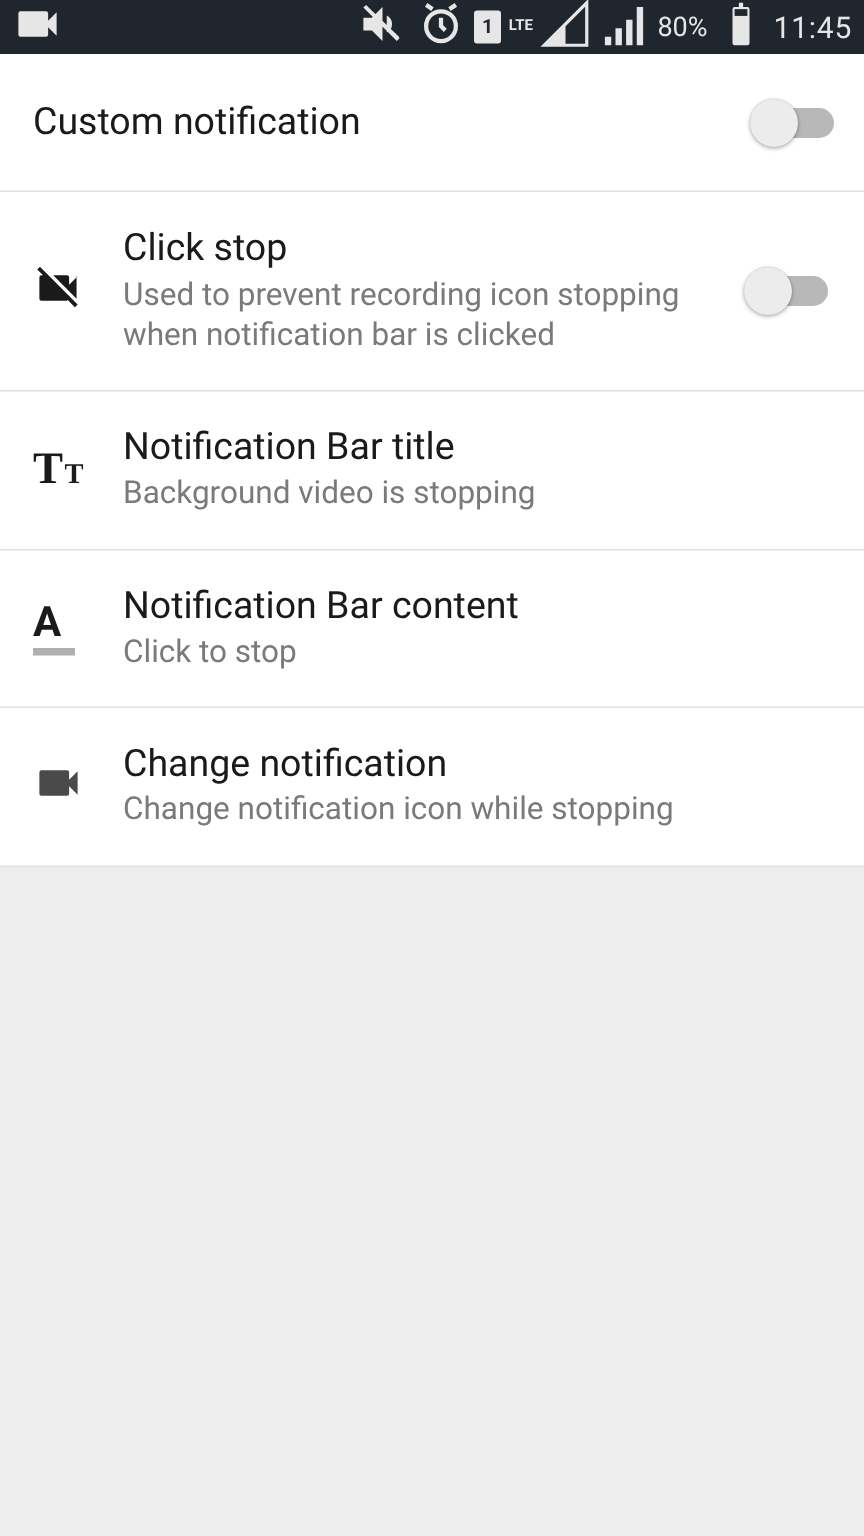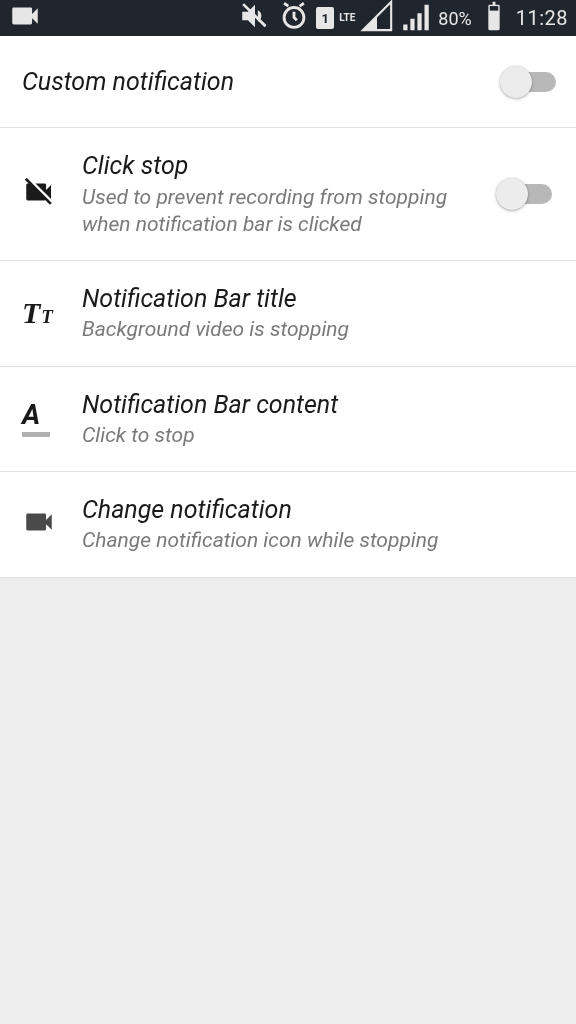--- a/index.html
+++ b/index.html
@@ -12,21 +12,21 @@
   .status-left, .status-right { display: flex; align-items: center; gap: 6px; }
   .status-right { gap: 5px; }
   .status-time { font-weight: 400; letter-spacing: 0.5px; }
   .status-pct { font-size: 18px; text-align: right; }
   .sim-badge {
     width: 18px; height: 22px; background: #e6e6e6; color:#20262e;
     display:flex; align-items:center; justify-content:center;
     font-size: 13px; font-weight:700; border-radius:2px;
   }
   .lte { font-size: 10px; font-weight:700; line-height:1; }
-  .content { background: #fff; font-style: italic; }
+  .content { background: #fff; }
   .row {
     display: flex; align-items: center; padding: 22px 24px 22px 22px;
     border-bottom: 1px solid #e0e0e0; min-height: 88px;
   }
   .row.first { padding: 30px 20px 30px 22px; }
   .icon-cell { width: 60px; flex: 0 0 60px; display:flex; align-items:center; justify-content:flex-start; }
   .texts { flex: 1 1 auto; padding-right: 12px; }
   .title { font-size: 25px; color: #1a1a1a; font-weight: 400; line-height: 1.25; }
   .sub { font-size: 21px; color: #7a7a7a; line-height: 1.3; margin-top: 2px; }
   .toggle-cell { width: 70px; flex: 0 0 70px; display:flex; align-items:center; justify-content:flex-end; }
@@ -84,21 +84,21 @@
           <path d="M3 22h3v-4H3zM8 22h3v-8H8zM13 22h3V10h-3zM18 22h3V4h-3z" fill="#e6e6e6"></path>
         </svg>
     </span>
     <span class="status-pct">80%</span>
     <span class="icon-slot">
       <svg viewBox="0 0 24 24" width="16" height="22">
           <path d="M15 4h-2V2h-2v2H9a1 1 0 0 0-1 1v16a1 1 0 0 0 1 1h6a1 1 0 0 0 1-1V5a1 1 0 0 0-1-1z" fill="#e6e6e6"></path>
           <rect x="9" y="5" width="6" height="3.2" fill="#20262e"></rect>
         </svg>
     </span>
-    <span class="status-time">11:28</span>
+    <span class="status-time">11:45</span>
   </div>
 </div>
 
 <div class="content">
 
   <div class="row first">
     <div class="texts">
       <div class="title">Custom notification</div>
     </div>
     <div class="toggle-cell">
@@ -111,21 +111,21 @@
   <div class="row">
     <div class="icon-cell">
       <span class="icon-slot">
         <svg viewBox="0 0 24 24" fill="#1a1a1a">
             <path d="M21 6.5l-4 4V7a1 1 0 0 0-1-1H9.5l11 11V6.5zM3.27 2L2 3.27 4.73 6H4a1 1 0 0 0-1 1v10a1 1 0 0 0 1 1h12c.2 0 .39-.6.55-.17L19.73 21 21 19.73 3.27 2z"></path>
           </svg>
       </span>
     </div>
     <div class="texts">
       <div class="title">Click stop</div>
-      <div class="sub">Used to prevent recording from stopping when notification bar is clicked</div>
+      <div class="sub">Used to prevent recording icon stopping when notification bar is clicked</div>
     </div>
     <div class="toggle-cell">
       <div class="toggle">
           <div class="knob"></div>
         </div>
     </div>
   </div>
 
   <div class="row">
     <div class="icon-cell">

